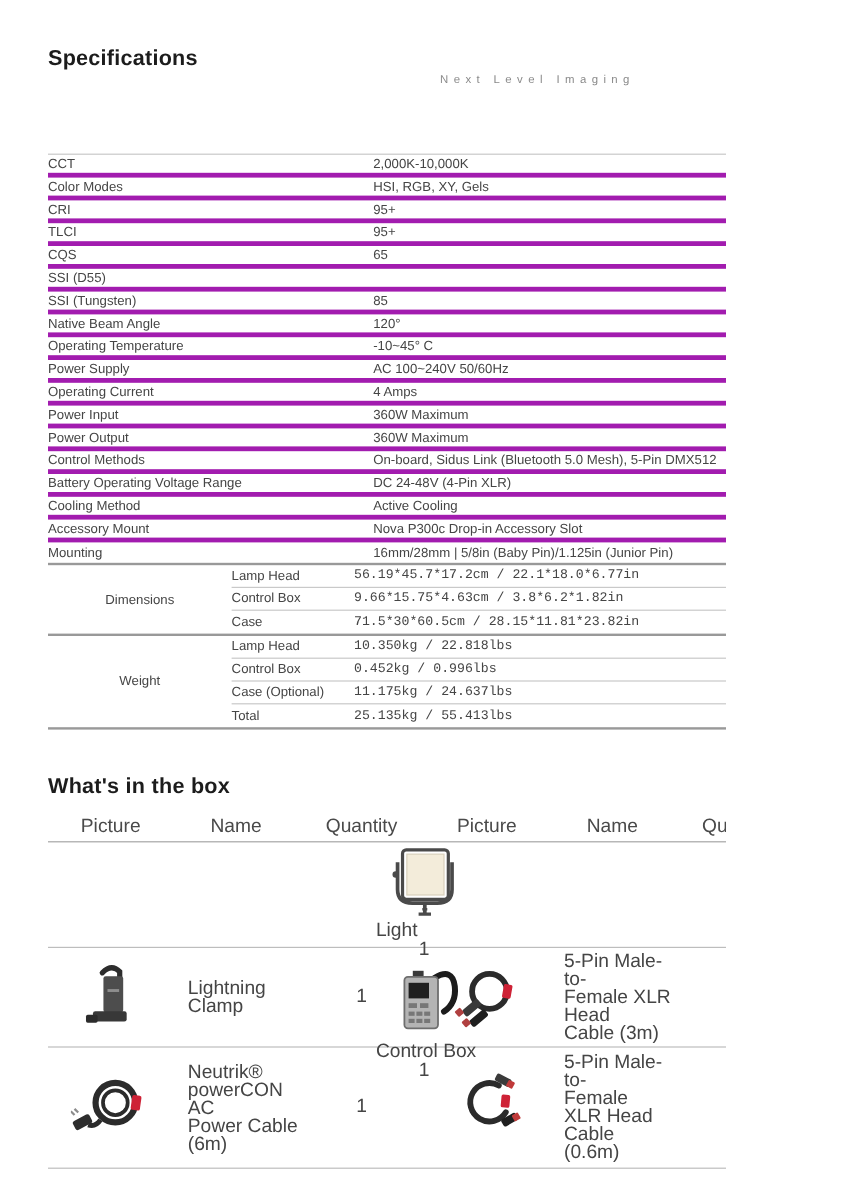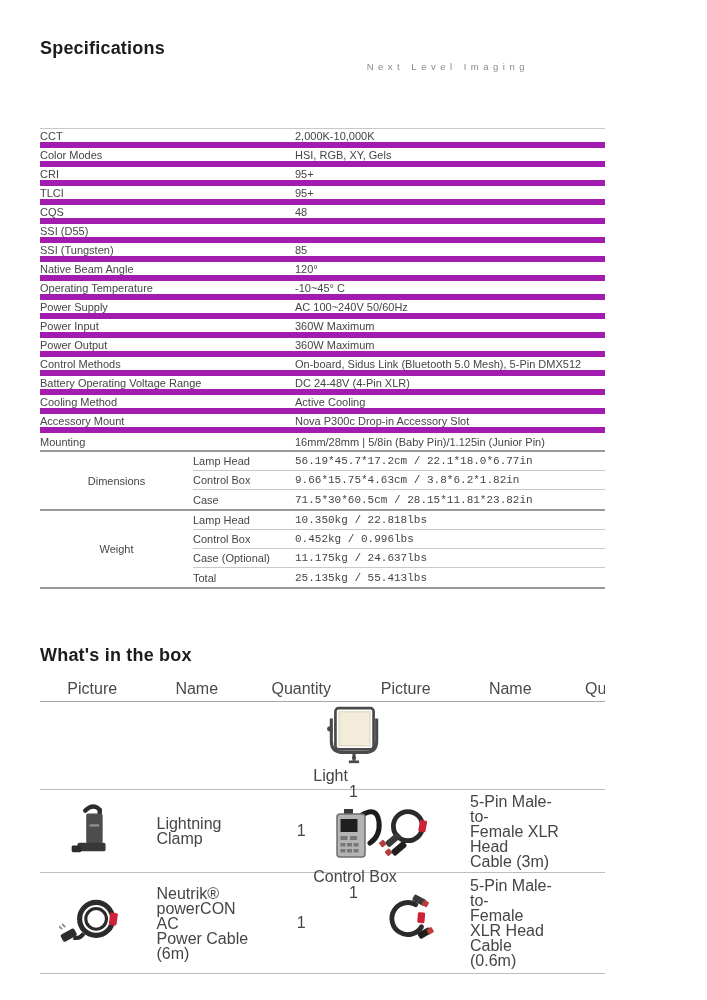--- a/index.html
+++ b/index.html
@@ -33,24 +33,24 @@
   .logo-tagline {
     margin-top:5px; font-size:9.5px; letter-spacing:4.5px;
     color:#8a8a8a; white-space:nowrap;
   }
 
   
   .spec-table {
     position:absolute; top:128px; left:40px; width:627px;
     border-top:1px solid #c9c9c9; font-size:11px; color:#454545;
   }
-  .spec-row { display:flex; height:19px; align-items:center; border-bottom:6px solid #a21caf; }
+  .spec-row { display:flex; height:19px; align-items:center; border-bottom:4px solid #a21caf; }
   .spec-row.group-sep { border-bottom:2px solid #999999; }
   .spec-label { width:255px; }
-  .spec-value { flex:1; }
+  .spec-value { flex:1;margin-left:16px; }
 
   .group { display:flex; border-bottom:2px solid #999999; }
   .group-label { width:153px; display:flex; align-items:center; justify-content:center; }
   .group-subs { flex:1; }
   .subrow { display:flex; height:19px; align-items:center; border-bottom:1px solid #c9c9c9; }
   .subrow:last-child { border-bottom:none; }
   .sub-label { width:102px; }
   .sub-value { flex:1;font-family:Liberation Mono, monospace; }
 
   
@@ -88,40 +88,44 @@
     <div class="spec-row">
         <div class="spec-label">CRI</div>
         <div class="spec-value">95+</div>
       </div>
     <div class="spec-row">
         <div class="spec-label">TLCI</div>
         <div class="spec-value">95+</div>
       </div>
     <div class="spec-row">
         <div class="spec-label">CQS</div>
-        <div class="spec-value">48</div>
+        <div class="spec-value">65</div>
       </div>
     <div class="spec-row">
         <div class="spec-label">SSI (D55)</div>
       </div>
     <div class="spec-row">
         <div class="spec-label">SSI (Tungsten)</div>
         <div class="spec-value">85</div>
       </div>
     <div class="spec-row">
         <div class="spec-label">Native Beam Angle</div>
         <div class="spec-value">120°</div>
       </div>
     <div class="spec-row">
         <div class="spec-label">Operating Temperature</div>
         <div class="spec-value">-10~45° C</div>
       </div>
     <div class="spec-row">
         <div class="spec-label">Power Supply</div>
         <div class="spec-value">AC 100~240V 50/60Hz</div>
+      </div>
+    <div class="spec-row">
+        <div class="spec-label">Operating Current</div>
+        <div class="spec-value">4 Amps</div>
       </div>
     <div class="spec-row">
         <div class="spec-label">Power Input</div>
         <div class="spec-value">360W Maximum</div>
       </div>
     <div class="spec-row">
         <div class="spec-label">Power Output</div>
         <div class="spec-value">360W Maximum</div>
       </div>
     <div class="spec-row">

